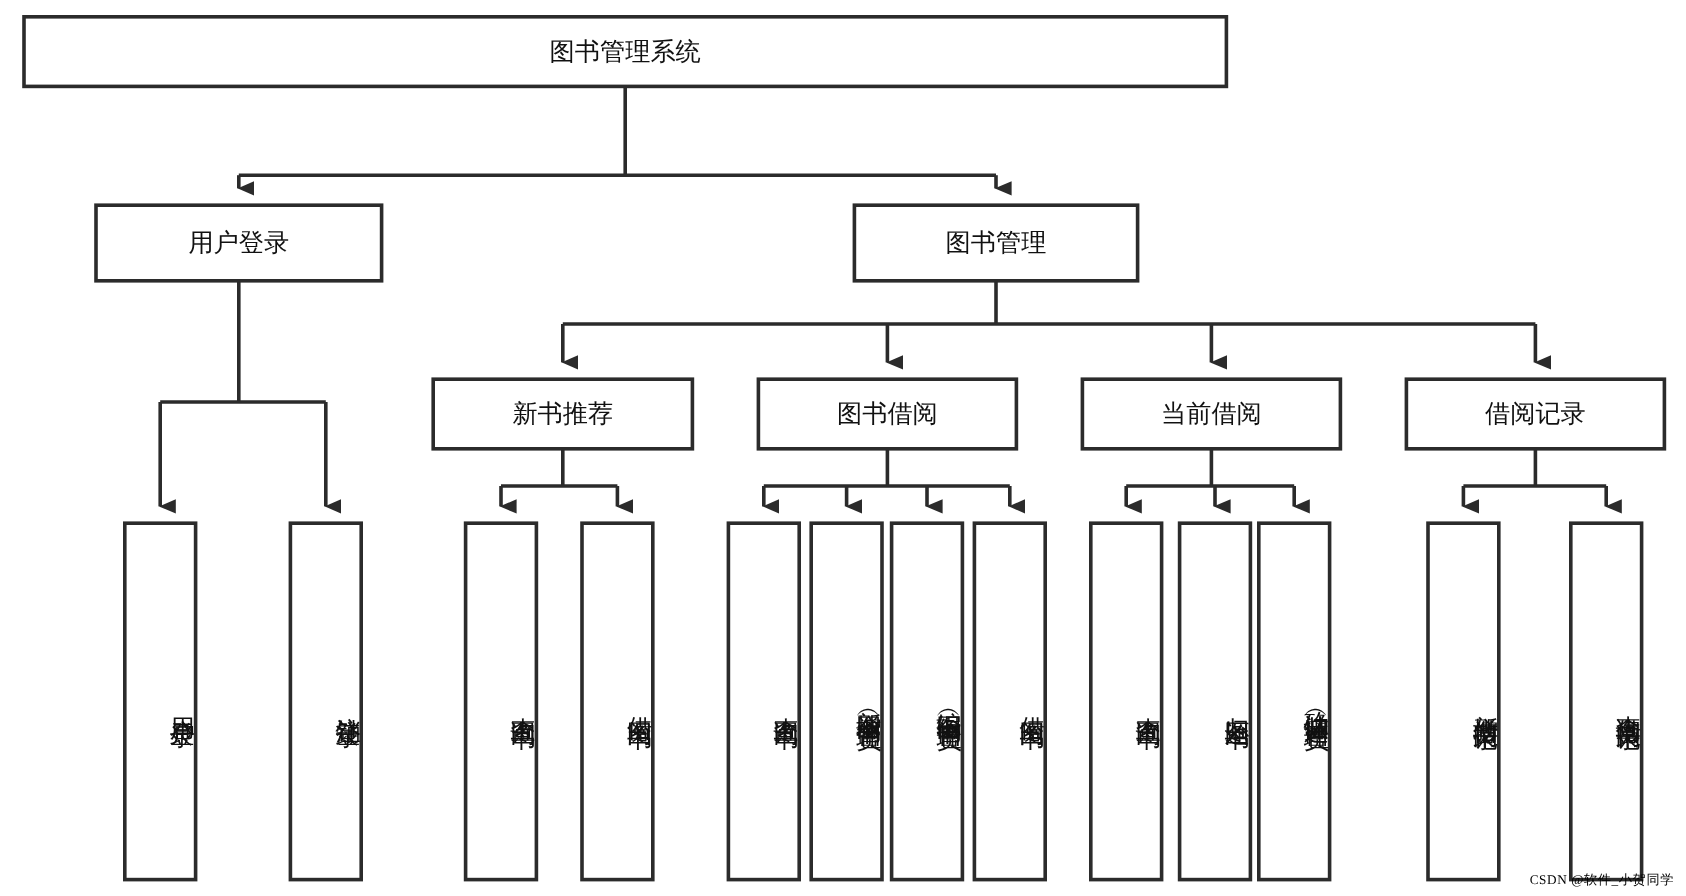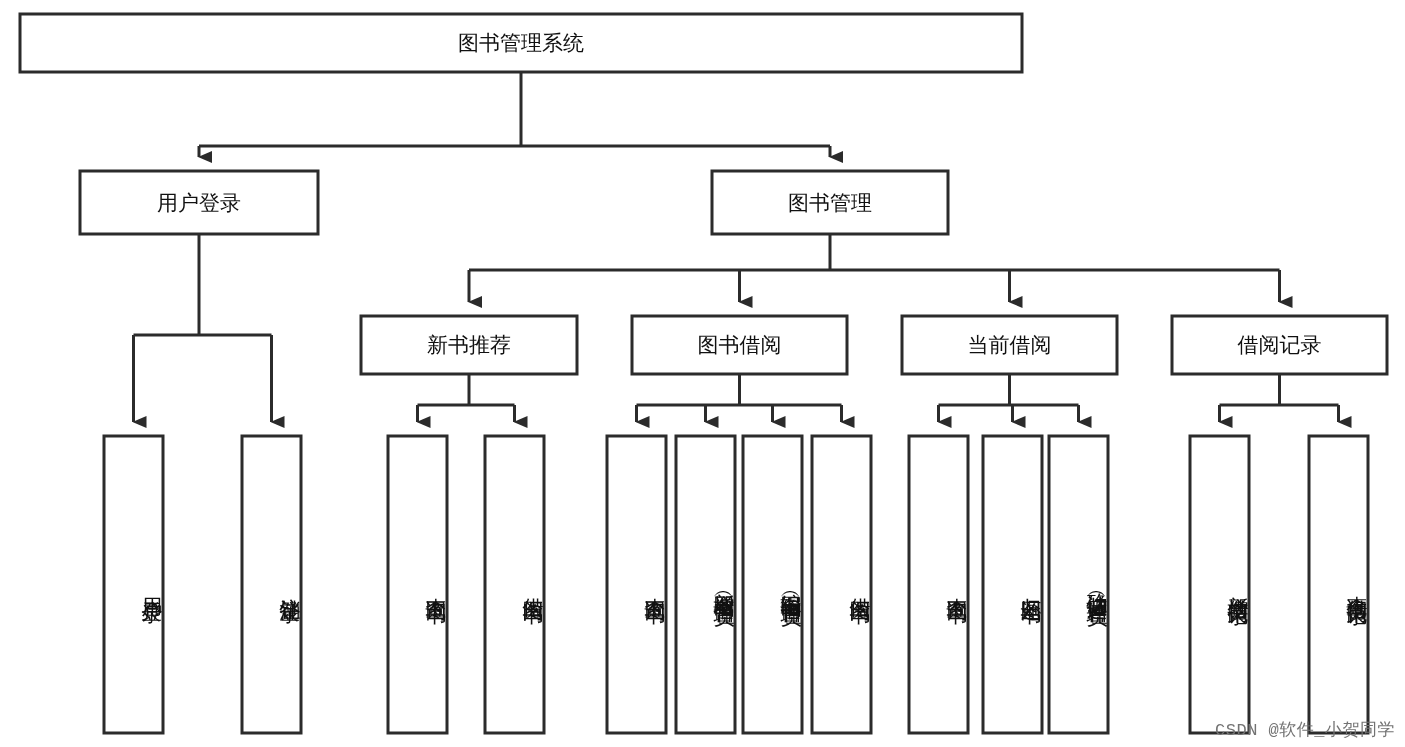--- a/index.html
+++ b/index.html
@@ -48,23 +48,23 @@
     font-family: "DejaVu Sans", "Liberation Sans", sans-serif;
     font-size: 21px;
     fill: #111111;
     text-anchor: middle;
     dominant-baseline: middle;
   }
   .watermark {
     position: absolute;
     right: 10px;
     bottom: 6px;
-    font-family: Liberation Mono, monospace;
-    font-size: 17px;
-    color: #737373;
+    font-family: Liberation Serif, serif;
+    font-size: 11px;
+    color: #000000;
     letter-spacing: 0.5px;
     white-space: nowrap;
     pointer-events: none;
   }
   .vlabel {
     position: absolute;
     box-sizing: border-box;
     display: flex;
     align-items: flex-start;
     justify-content: center;

